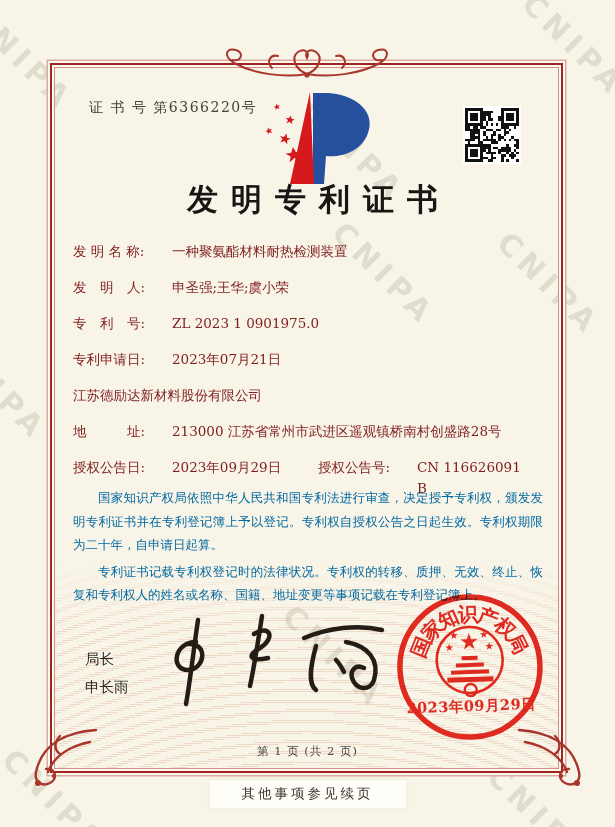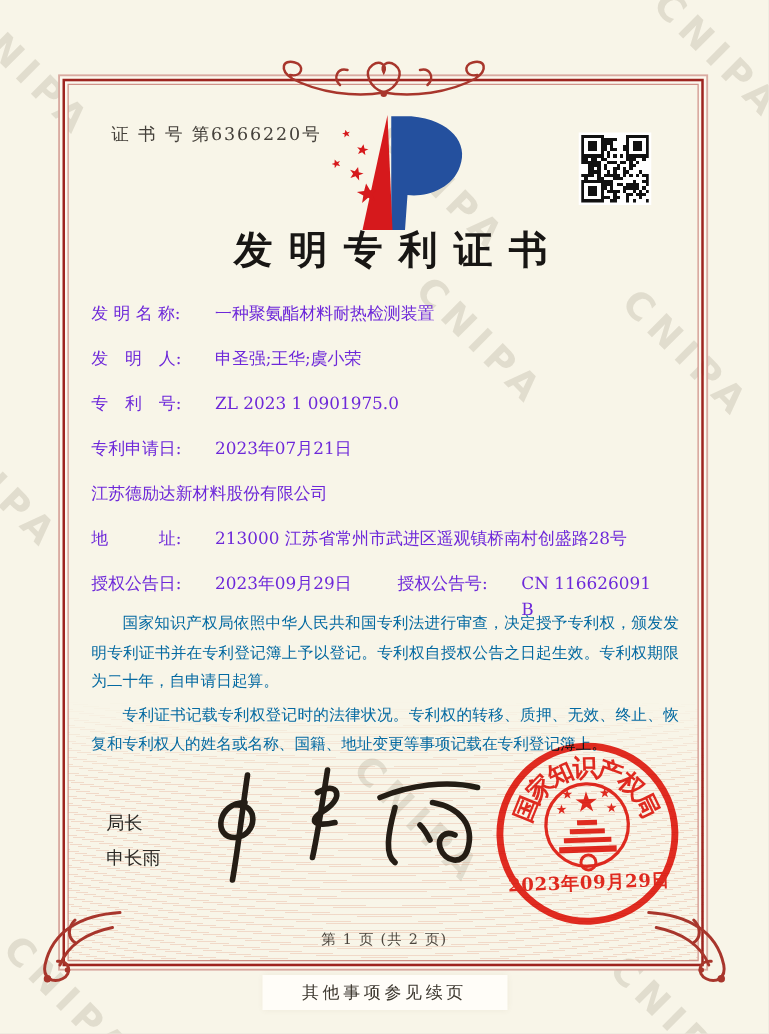--- a/index.html
+++ b/index.html
@@ -32,21 +32,21 @@
   
   .cert-no{position:absolute;left:89px;top:99px;z-index:4;font-size:14px;color:#44403a;
            letter-spacing:1.5px;}
   .logo{position:absolute;left:232px;top:90px;z-index:4;}
   .qr{position:absolute;left:463px;top:106px;width:58px;height:58px;z-index:4;background:#fff;
       padding:2px;box-sizing:border-box;}
   .qr svg{display:block;width:100%;height:100%;shape-rendering:crispEdges;}
   .title{position:absolute;left:0;right:0;top:179px;z-index:4;text-align:center;font-size:31px;
          font-weight:700;letter-spacing:13px;padding-left:23px;color:#181614;}
   .fields{position:absolute;left:73px;top:241px;width:455px;z-index:4;font-size:13.5px;
-          color:#6d28d9;}
+          color:#7f1d1d;}
   .field-row{display:flex;margin-bottom:15px;line-height:21px;}
   .f-label{width:99px;flex:none;}
   .f-value{flex:1;}
   .v-date{flex:none;width:146px;}
   .paras{position:absolute;left:73px;top:486px;width:470px;z-index:4;font-size:12.5px;
          line-height:1.88;color:#0369a1;text-align:justify;}
   .paras p{margin:0 0 3px;text-indent:2em;}
   .signer{position:absolute;left:85px;top:645px;z-index:4;font-family:"DejaVu Sans",sans-serif;
           font-size:14.5px;color:#2c2a26;line-height:28px;}
   .sig{position:absolute;left:158px;top:612px;z-index:4;}

